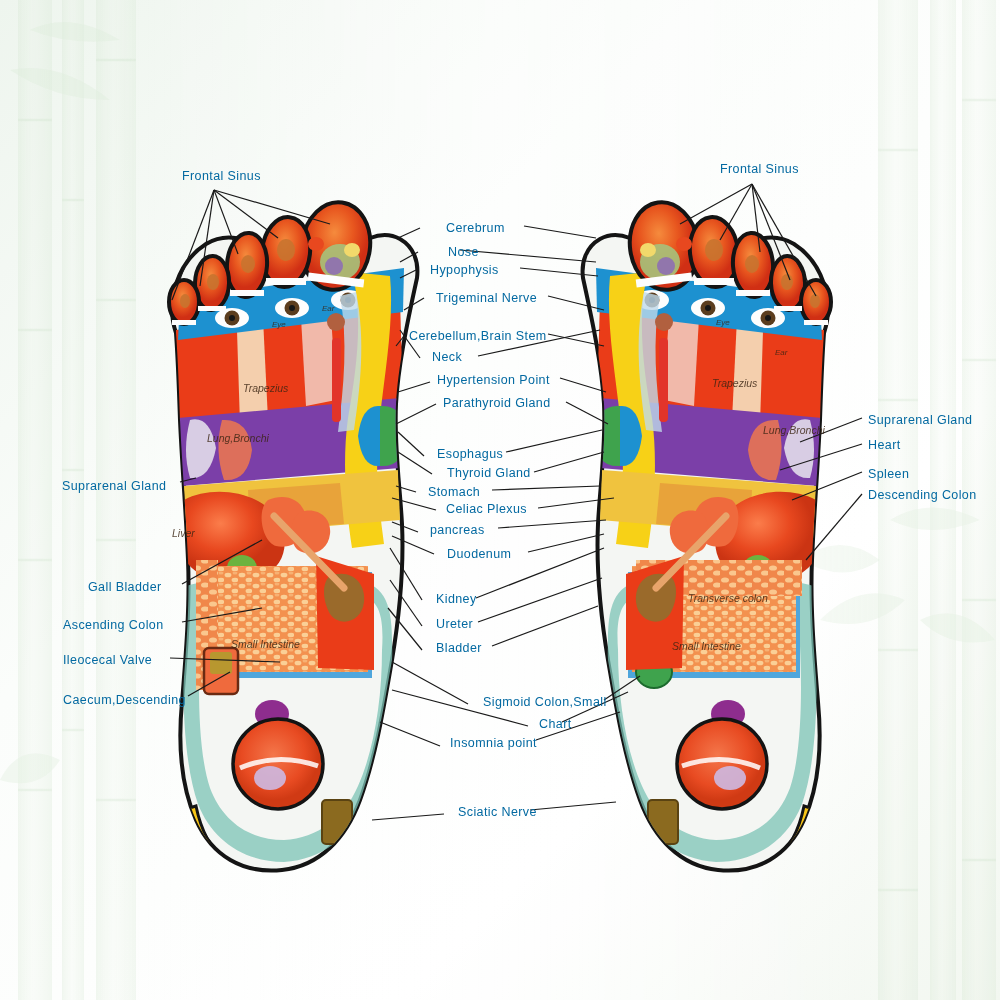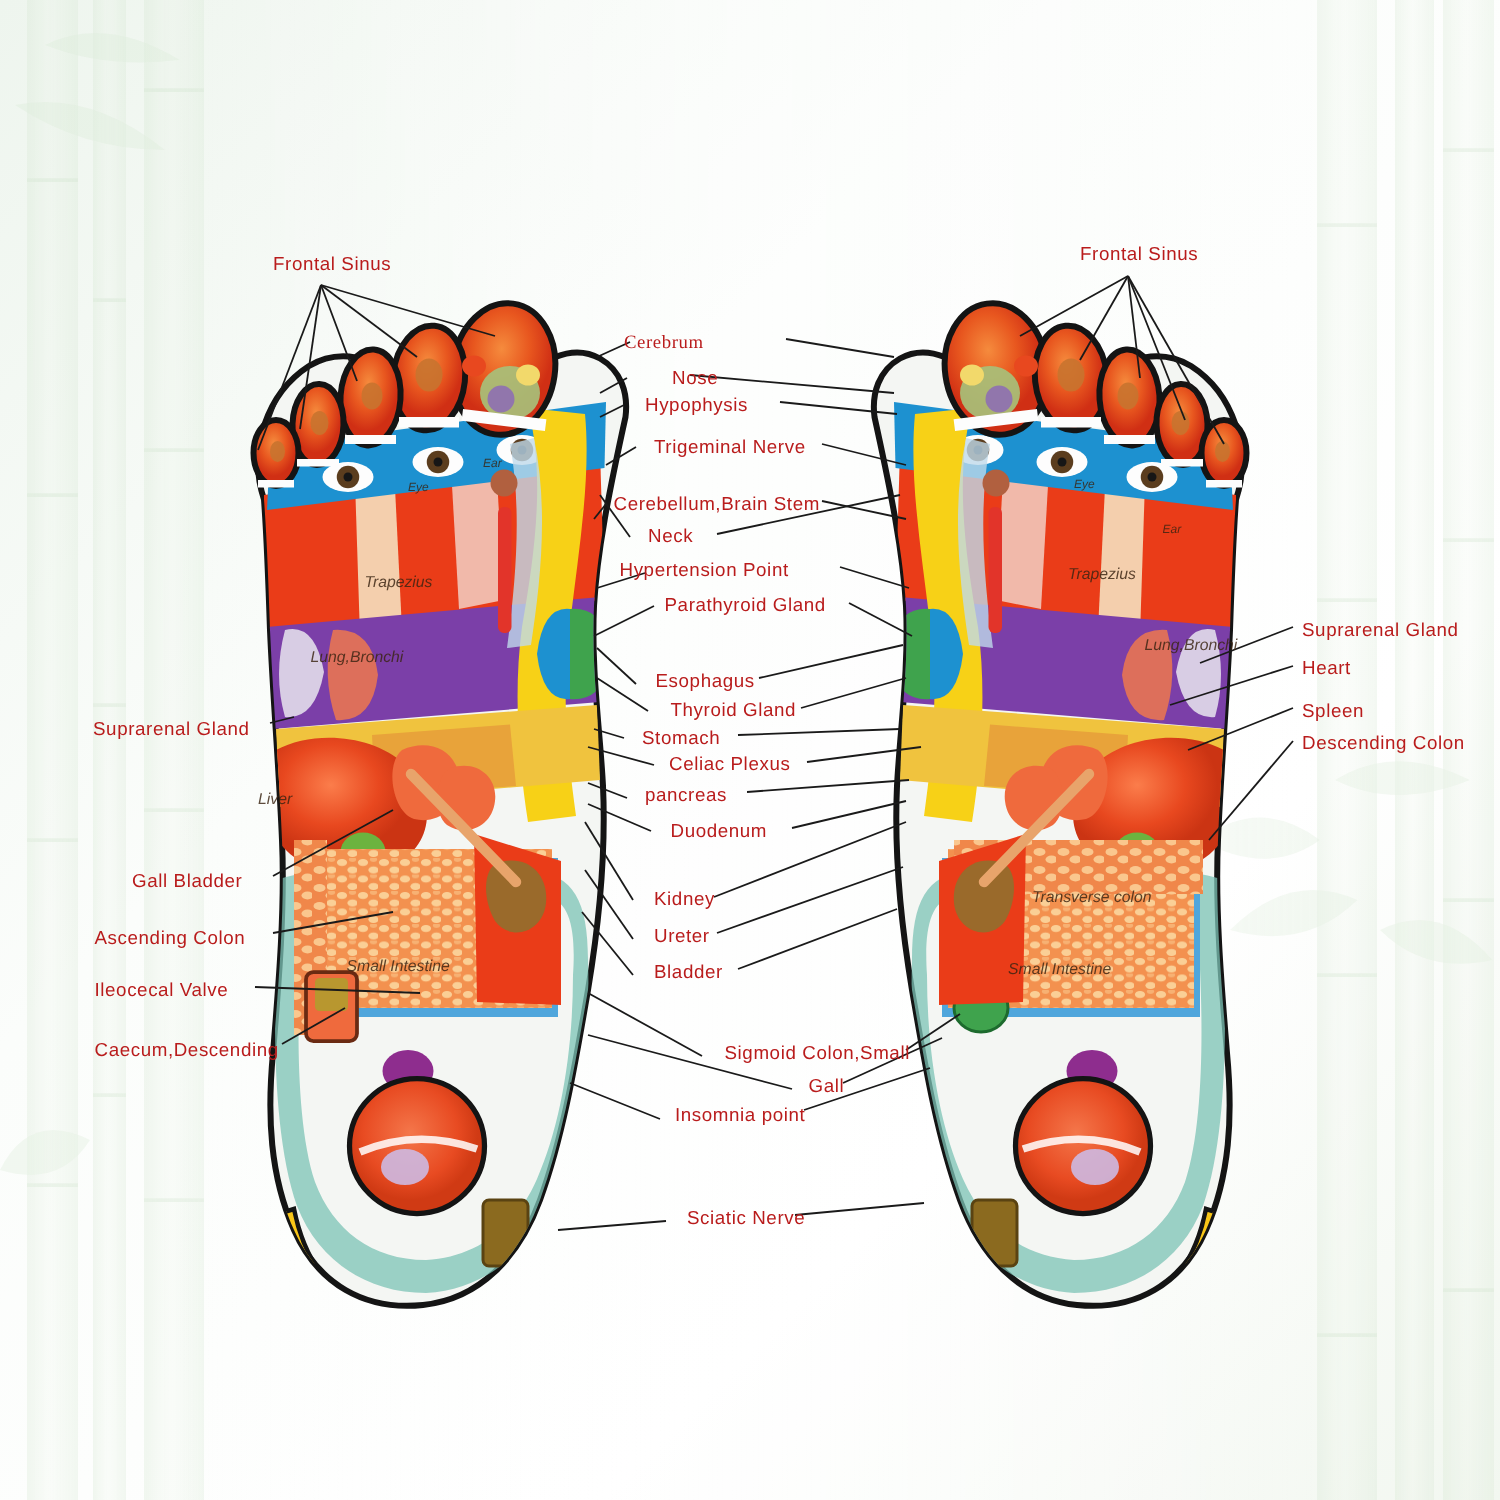--- a/index.html
+++ b/index.html
@@ -11,21 +11,21 @@
   #stage{position:absolute;inset:0;width:1000px;height:1000px;}
   #bamboo{position:absolute;inset:0;width:1000px;height:1000px;}
   #diagram{position:absolute;inset:0;width:1000px;height:1000px;}
   .title{
     position:absolute;left:0;top:32px;width:1000px;text-align:center;
     font-size:50px;font-weight:bold;color:#1f3864;
     letter-spacing:0.5px;font-family:"Liberation Sans", sans-serif;
     text-shadow:0 0 1px rgba(31,56,100,.35);
   }
   .lbl{
-    position:absolute;font-size:12.5px;color:#b91c1c;white-space:nowrap;
+    position:absolute;font-size:12.5px;color:#0369a1;white-space:nowrap;
     font-family:"Liberation Sans", sans-serif;letter-spacing:.4px;
   }
   .inlbl{
     position:absolute;font-size:10.5px;color:#3a2412;white-space:nowrap;
     font-family:Liberation Sans, sans-serif;opacity:.82;
     font-style:italic;
   }
   .tiny{font-size:8px;}
 </style>
 </head>
@@ -380,39 +380,39 @@
       <path d="M188 696 L230 672"></path>
 
       <path d="M862 418 L800 442"></path>
       <path d="M862 444 L780 470"></path>
       <path d="M862 472 L792 500"></path>
       <path d="M862 494 L806 560"></path>
     </g>
   </svg>
 
   <div>
-    <div class="lbl" style="left:416px;top:221px;font-family:Liberation Serif, serif;">Cerebrum</div>
+    <div class="lbl" style="left:446px;top:221px;">Cerebrum</div>
     <div class="lbl" style="left:424px;top:245px;margin-left:24px;">Nose</div>
     <div class="lbl" style="left:430px;top:263px;">Hypophysis</div>
     <div class="lbl" style="left:436px;top:291px;">Trigeminal Nerve</div>
     <div class="lbl" style="left:409px;top:329px;">Cerebellum,Brain Stem</div>
     <div class="lbl" style="left:432px;top:350px;">Neck</div>
-    <div class="lbl" style="left:413px;top:373px;">Hypertension Point</div>
+    <div class="lbl" style="left:437px;top:373px;">Hypertension Point</div>
     <div class="lbl" style="left:443px;top:396px;">Parathyroid  Gland</div>
     <div class="lbl" style="left:437px;top:447px;">Esophagus</div>
     <div class="lbl" style="left:447px;top:466px;">Thyroid Gland</div>
     <div class="lbl" style="left:428px;top:485px;">Stomach</div>
     <div class="lbl" style="left:446px;top:502px;">Celiac Plexus</div>
     <div class="lbl" style="left:430px;top:523px;">pancreas</div>
     <div class="lbl" style="left:447px;top:547px;">Duodenum</div>
     <div class="lbl" style="left:436px;top:592px;">Kidney</div>
     <div class="lbl" style="left:436px;top:617px;">Ureter</div>
     <div class="lbl" style="left:436px;top:641px;">Bladder</div>
     <div class="lbl" style="left:483px;top:695px;">Sigmoid Colon,Small</div>
-    <div class="lbl" style="left:539px;top:717px;">Gall</div>
+    <div class="lbl" style="left:539px;top:717px;">Chart</div>
     <div class="lbl" style="left:450px;top:736px;">Insomnia  point</div>
     <div class="lbl" style="left:458px;top:805px;">Sciatic  Nerve</div>
   </div>
 
   <div>
     <div class="lbl" style="left:182px;top:169px;">Frontal Sinus</div>
     <div class="lbl" style="left:62px;top:479px;">Suprarenal Gland</div>
     <div class="lbl" style="left:88px;top:580px;">Gall Bladder</div>
     <div class="lbl" style="left:63px;top:618px;">Ascending Colon</div>
     <div class="lbl" style="left:63px;top:653px;">Ileocecal Valve</div>

